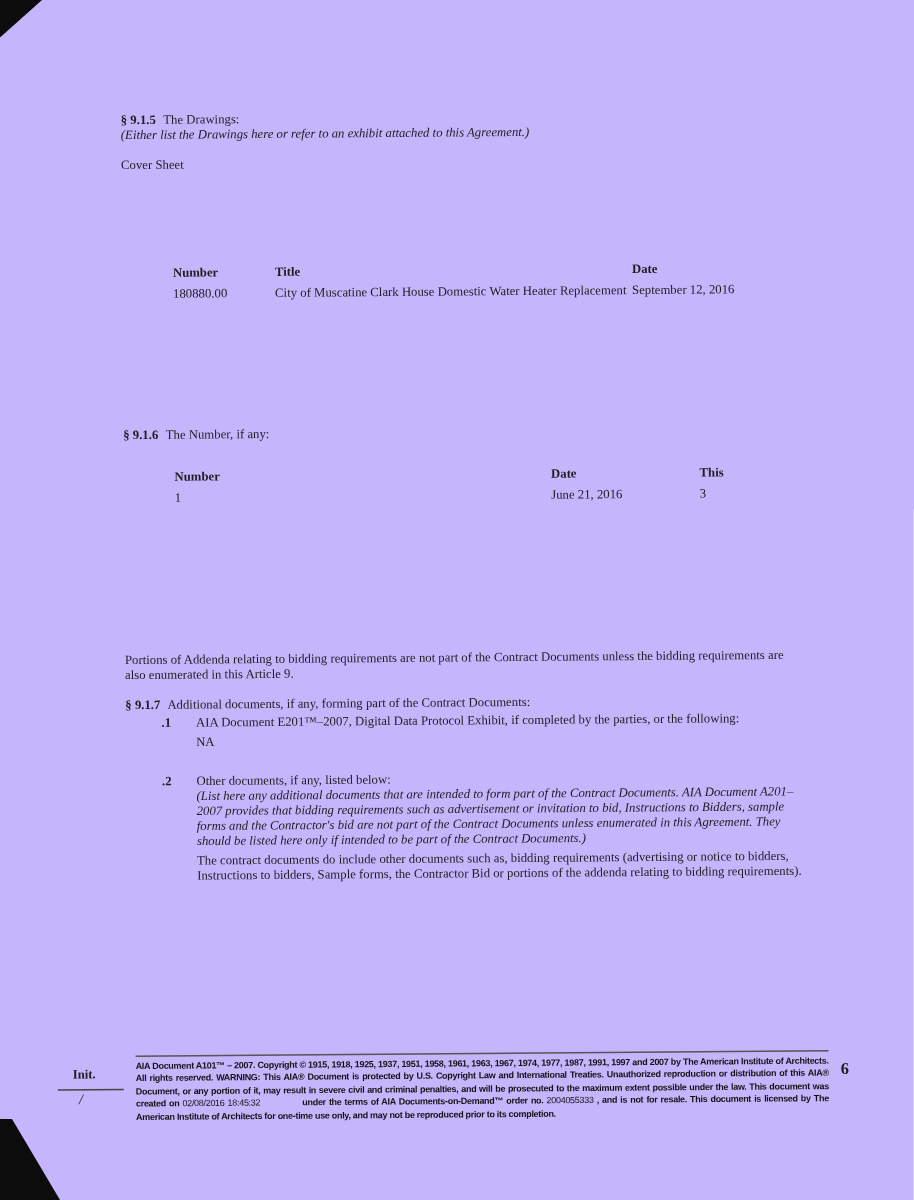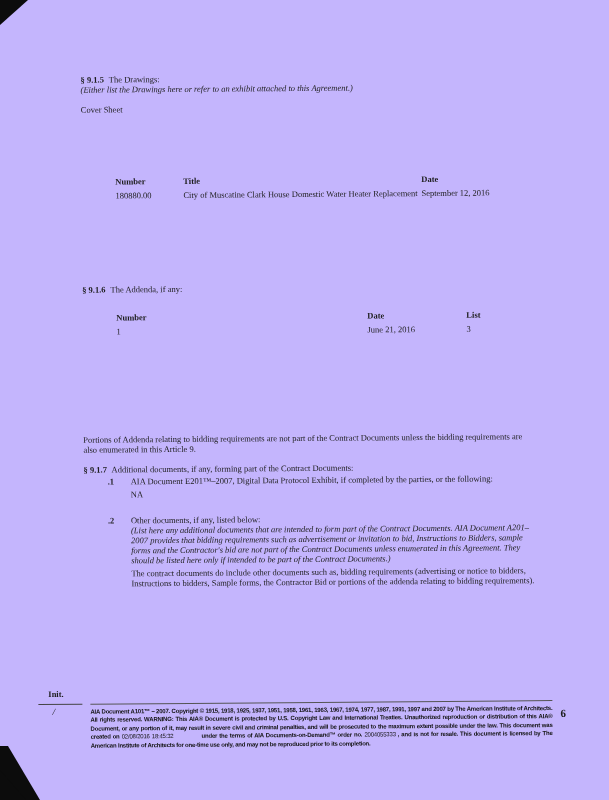--- a/index.html
+++ b/index.html
@@ -58,21 +58,21 @@
   .item-1 .value { margin-top: 3px; }
   .item-2 { margin-top: 16px; }
   .item-2 .entry { margin-top: 3px; }
 
   
   .footer-divider {
     position: absolute; left: 88px; top: 702px; width: 462px;
     border-top: 1px solid #555;
   }
   .init-block {
-    position: absolute; left: 36px; top: 687px; width: 46px;
+    position: absolute; left: 36px; top: 709px; width: 46px;
     font-size: 8.5px; line-height: 10px;
   }
   .init-label { font-weight: bold; padding-left: 10px; }
   .init-line { border-bottom: 1px solid #444; margin-top: 5px; width: 44px; }
   .init-value { font-style: italic; padding-left: 14px; margin-top: 2px; font-size: 9.5px; }
   .legal {
     position: absolute; left: 88px; top: 706px; width: 462px;
     font-family: "Liberation Sans", sans-serif;
     font-size: 6px; line-height: 8.4px;
     font-weight: bold;
@@ -109,27 +109,27 @@
         <div class="th">Number</div>
         <div class="th">Title</div>
         <div class="th">Date</div>
         <div class="td">180880.00</div>
         <div class="td">City of Muscatine Clark House Domestic Water Heater Replacement</div>
         <div class="td">September 12, 2016</div>
       </div>
 
       <div class="sec-916">
         <span class="sec-num">§ 9.1.6</span>
-        <span>The Addenda, if any:</span>
+        <span>The Number, if any:</span>
       </div>
 
       <div class="tbl tbl-addenda">
         <div class="th">Number</div>
         <div class="th">Date</div>
-        <div class="th">List</div>
+        <div class="th">This</div>
         <div class="td">1</div>
         <div class="td">June 21, 2016</div>
         <div class="td">3</div>
       </div>
 
       <div class="addenda-note">Portions of Addenda relating to bidding requirements are not part of the Contract Documents unless the bidding requirements are also enumerated in this Article 9.</div>
 
       <div class="sec-917">
         <span class="sec-num">§ 9.1.7</span>
         <span>Additional documents, if any, forming part of the Contract Documents:</span>

